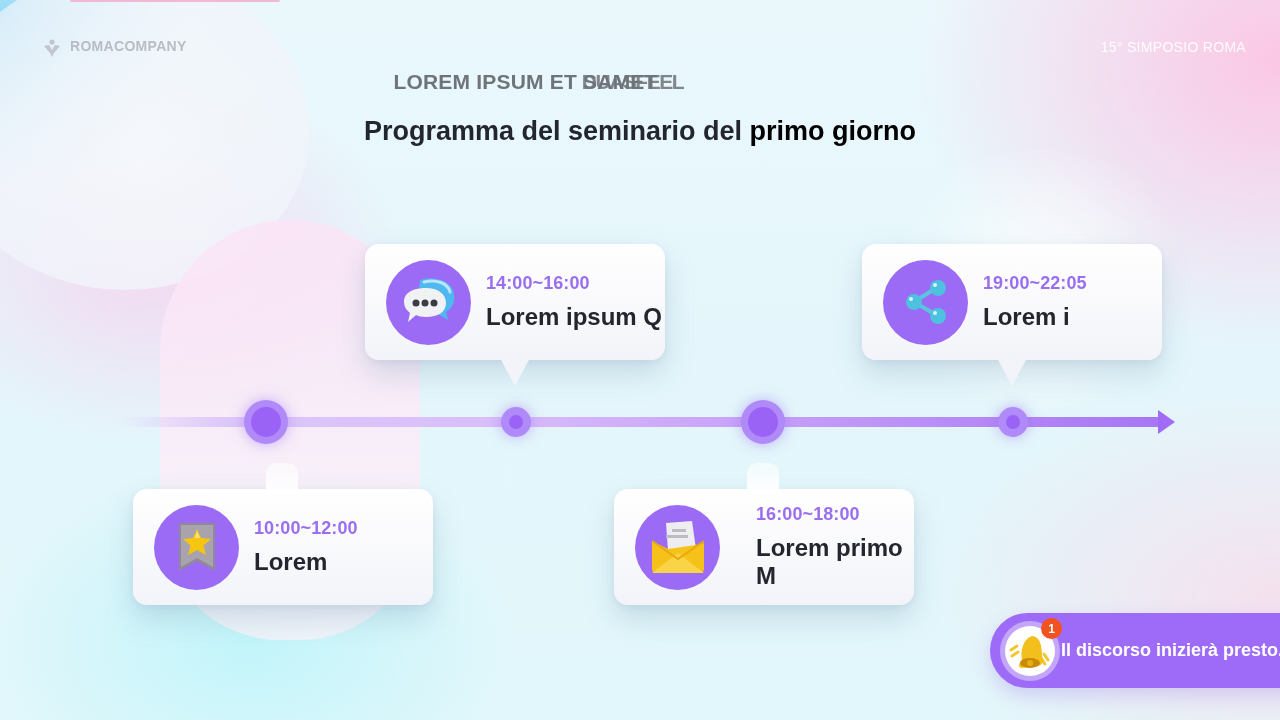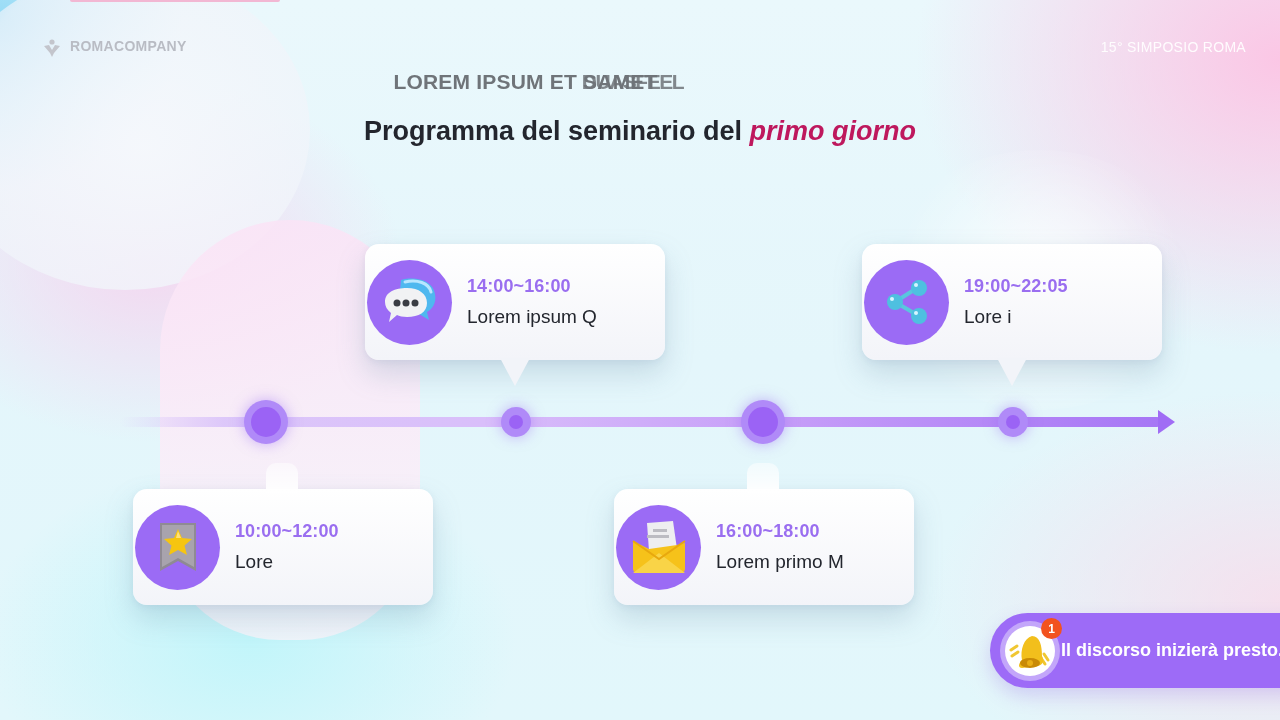--- a/index.html
+++ b/index.html
@@ -58,21 +58,21 @@
     .kicker .over {
       position: relative; display: inline-block;
     }
     .kicker .over span.b {
       position: absolute; left: 0; top: 0; opacity: 0.85; letter-spacing: -1.5px; margin-left: 32px;
     }
     .title {
       position: absolute; left: 0; width: 1280px; top: 116px; text-align: center; z-index: 2;
       font-size: 27px; font-weight: 700; color: #23262e;
     }
-    .title .accent { color: #be185d; font-style: italic; }
+    .title .accent { color: #000000; }
 
     
     .track {
       position: absolute; left: 120px; top: 417px; width: 1042px; height: 10px; z-index: 2;
       background: linear-gradient(90deg, rgba(214,190,250,0) 0%, rgba(214,190,250,0.8) 10%, #d9befa 35%, #c59cf8 65%, #a676f5 100%);
       border-radius: 5px;
     }
     .arrowhead {
       position: absolute; left: 1158px; top: 410px; width: 0; height: 0; z-index: 2;
       border-top: 12px solid transparent; border-bottom: 12px solid transparent;
@@ -90,39 +90,39 @@
     .node.big::after { left: 7px; top: 7px; width: 30px; height: 30px; }
     .node.small { width: 30px; height: 30px; }
     .node.small::after { left: 8px; top: 8px; width: 14px; height: 14px; }
 
     
     .card {
       position: absolute; width: 300px; height: 116px; z-index: 4;
       background: linear-gradient(180deg, #ffffff 0%, #f3f4f9 100%);
       border-radius: 14px;
       box-shadow: 0 14px 28px rgba(120,150,175,0.28), 0 2px 6px rgba(120,140,170,0.12);
-      display: flex; align-items: center; padding-left: 2px;
+      display: flex; align-items: center; padding-left: 21px;
     }
     .card .ptr-down {
       position: absolute; bottom: -26px; width: 0; height: 0;
       border-left: 15px solid transparent; border-right: 15px solid transparent;
       border-top: 28px solid #f2f4f9;
     }
     .card .ptr-up {
       position: absolute; top: -26px; width: 32px; height: 30px;
       background: linear-gradient(180deg, rgba(255,255,255,0.5), #ffffff);
       border-radius: 10px 10px 0 0;
     }
     .card .icon-wrap {
       width: 85px; height: 85px; border-radius: 50%; background: #9b6bf5; flex: 0 0 85px;
       display: flex; align-items: center; justify-content: center;
     }
     .card .text { margin-left: 15px; }
     .card .time { font-size: 18px; font-weight: 700; color: #9a6ef0; letter-spacing: 0.1px; }
-    .card .label { font-size: 19px; font-weight: 400; color: #23262e; margin-top: 9px; }
+    .card .label { font-size: 24px; font-weight: 700; color: #23262e; margin-top: 9px; }
 
     
     .notify {
       position: absolute; left: 990px; top: 613px; width: 310px; height: 75px; z-index: 5;
       background: #9d6bf7; border-radius: 38px 0 0 38px;
       box-shadow: 0 8px 18px rgba(140,100,230,0.25);
       display: flex; align-items: center;
     }
     .notify .bell-wrap {
       position: absolute; left: 10px; top: 8px; width: 60px; height: 60px; border-radius: 50%;
@@ -206,41 +206,41 @@
       <circle cx="38" cy="12" r="8" fill="#4ec0e0"></circle>
       <circle cx="14" cy="26" r="8" fill="#4ec0e0"></circle>
       <circle cx="38" cy="40" r="8" fill="#4ec0e0"></circle>
       <circle cx="35" cy="9" r="2" fill="#d6f6ff"></circle>
       <circle cx="11" cy="23" r="2" fill="#d6f6ff"></circle>
       <circle cx="35" cy="37" r="2" fill="#d6f6ff"></circle>
     </svg>
   </div>
   <div class="text">
     <div class="time">19:00~22:05</div>
-    <div class="label">Lore i</div>
+    <div class="label">Lorem i</div>
   </div>
 </div>
 
 <div class="card" style="left:133px; top:489px;">
   <div class="ptr-up" style="left:133px;"></div>
   <div class="icon-wrap">
     <svg width="44" height="52" viewBox="0 0 44 52">
       <path d="M4 2 H40 V50 L22 40 L4 50 Z" fill="#8f8a93"></path>
       <path d="M6 4 H38 V46 L22 37 L6 46 Z" fill="#a8a3ad"></path>
       <path d="M22 8 L26 17 L36 18 L28.5 24.5 L31 34 L22 29 L13 34 L15.5 24.5 L8 18 L18 17 Z" fill="#f6c510"></path>
       <path d="M22 10 L25 17 L20 17 Z" fill="#ffe27a"></path>
     </svg>
   </div>
   <div class="text">
     <div class="time">10:00~12:00</div>
-    <div class="label">Lore</div>
-  </div>
-</div>
-
-<div class="card" style="left:614px; top:489px;">
+    <div class="label">Lorem</div>
+  </div>
+</div>
+
+<div class="card" style="left:614px; top:489px;gap:21px;">
   <div class="ptr-up" style="left:133px;"></div>
   <div class="icon-wrap">
     <svg width="60" height="56" viewBox="0 0 60 56">
       <path d="M18 4 L44 2 L48 30 L20 32 Z" fill="#eeeef0"></path>
       <rect x="24" y="10" width="14" height="3" fill="#bcbcc2"></rect>
       <rect x="18" y="16" width="22" height="3" fill="#bcbcc2"></rect>
       <path d="M4 22 L20 30 L48 26 L56 24 L56 50 C56 52 54 54 52 54 L8 54 C6 54 4 52 4 50 Z" fill="#f6c21a"></path>
       <path d="M4 54 L30 34 L56 54 Z" fill="#f9d447"></path>
       <path d="M4 22 L30 40 L56 22" stroke="#e8a80e" stroke-width="2" fill="none"></path>
     </svg>

